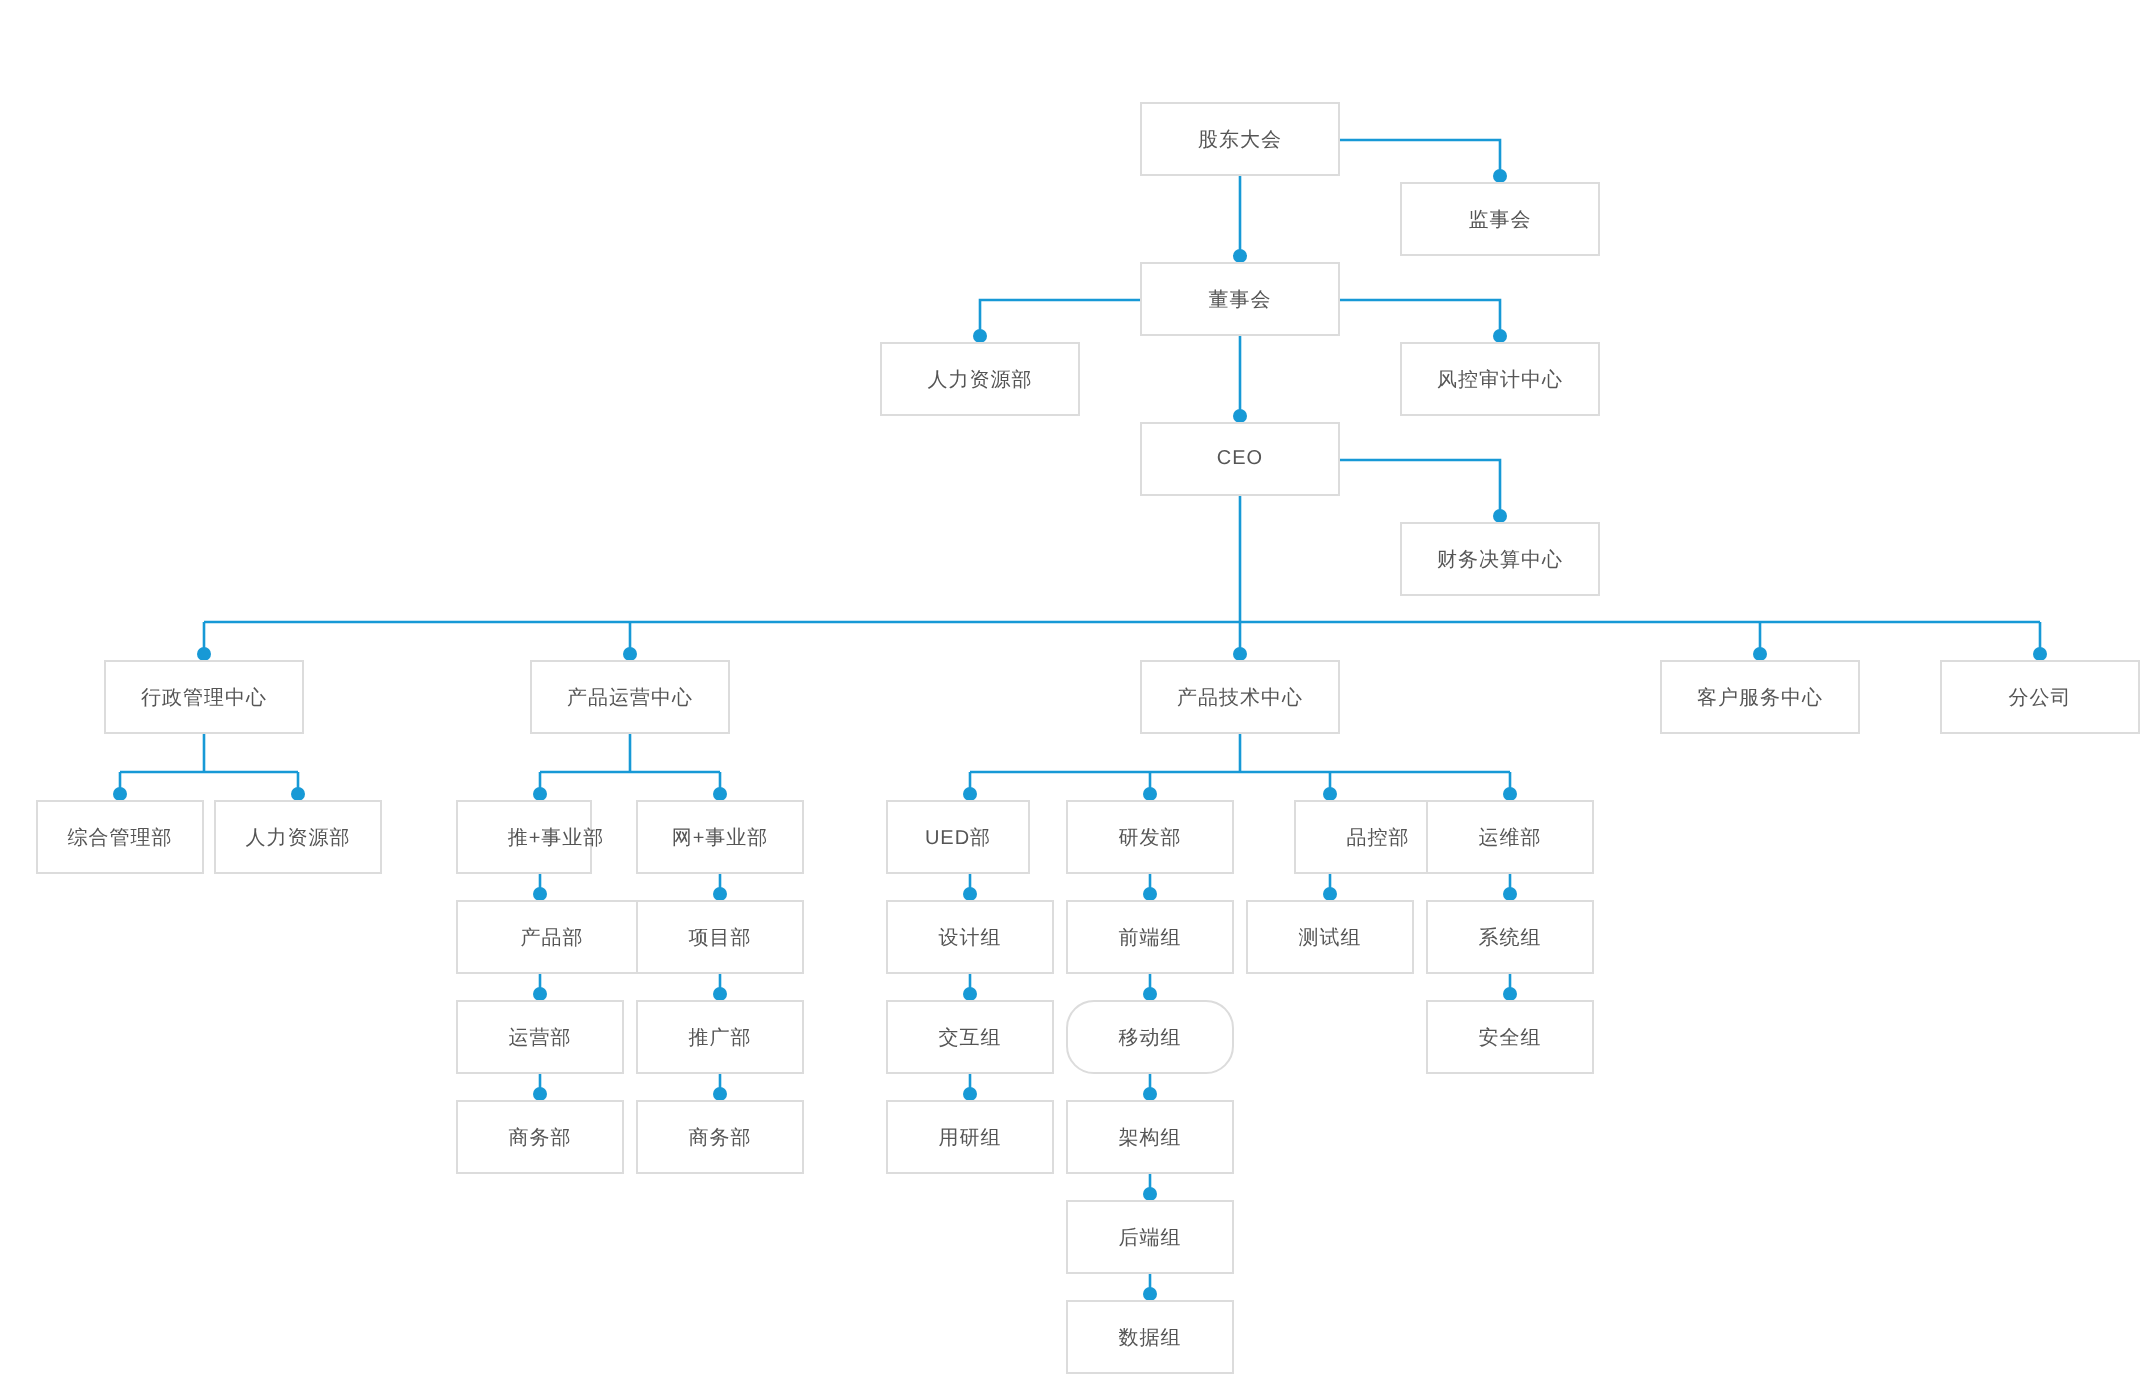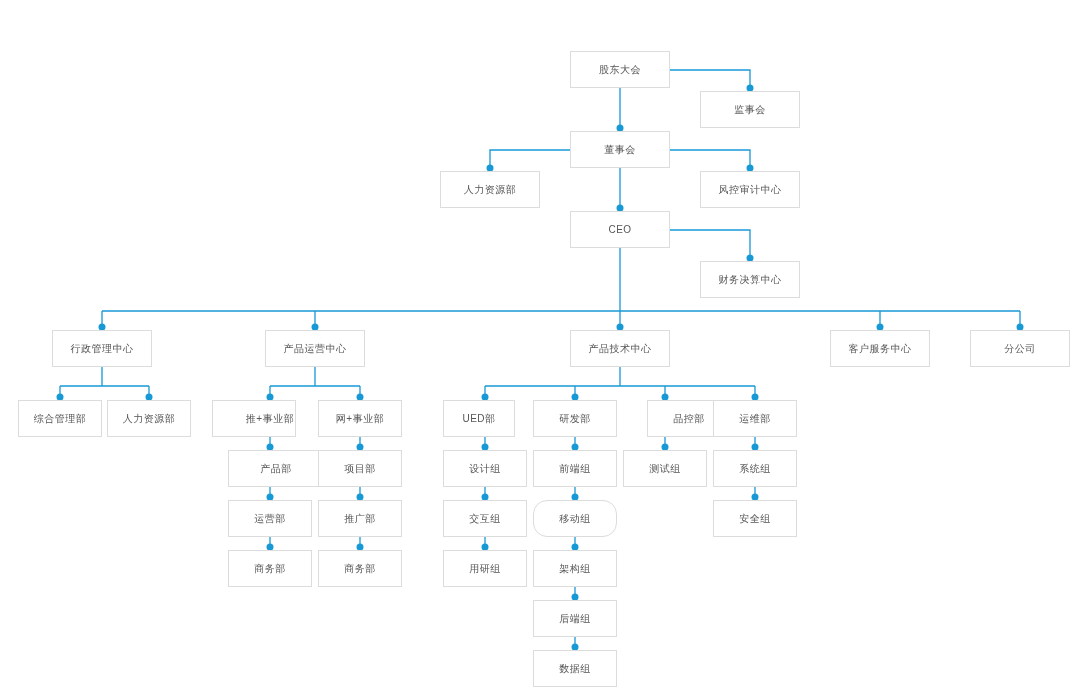--- a/index.html
+++ b/index.html
@@ -125,21 +125,21 @@
       <div class="node" style="left: 700px; top: 171px; width: 100px; height: 37px;">风控审计中心</div>
       <div class="node" style="left: 570px; top: 211px; width: 100px; height: 37px;">CEO</div>
       <div class="node" style="left: 700px; top: 261px; width: 100px; height: 37px;">财务决算中心</div>
       <div class="node" style="left: 52px; top: 330px; width: 100px; height: 37px;">行政管理中心</div>
       <div class="node" style="left: 265px; top: 330px; width: 100px; height: 37px;">产品运营中心</div>
       <div class="node" style="left: 570px; top: 330px; width: 100px; height: 37px;">产品技术中心</div>
       <div class="node" style="left: 830px; top: 330px; width: 100px; height: 37px;">客户服务中心</div>
       <div class="node" style="left: 970px; top: 330px; width: 100px; height: 37px;">分公司</div>
       <div class="node" style="left: 18px; top: 400px; width: 84px; height: 37px;">综合管理部</div>
       <div class="node" style="left: 107px; top: 400px; width: 84px; height: 37px;">人力资源部</div>
-      <div class="node" style="left: 212px; top: 400px; width: 84px; height: 37px; padding-left: 32px;">推+事业部</div>
+      <div class="node" style="left: 228px; top: 400px; width: 68px; height: 37px; padding-left: 32px;">推+事业部</div>
       <div class="node" style="left: 318px; top: 400px; width: 84px; height: 37px;">网+事业部</div>
       <div class="node" style="left: 443px; top: 400px; width: 72px; height: 37px;">UED部</div>
       <div class="node" style="left: 533px; top: 400px; width: 84px; height: 37px;">研发部</div>
       <div class="node" style="left: 623px; top: 400px; width: 84px; height: 37px; margin-left: 24px;">品控部</div>
       <div class="node" style="left: 713px; top: 400px; width: 84px; height: 37px;">运维部</div>
       <div class="node" style="left: 228px; top: 450px; width: 96px; height: 37px;">产品部</div>
       <div class="node" style="left: 228px; top: 500px; width: 84px; height: 37px;">运营部</div>
       <div class="node" style="left: 228px; top: 550px; width: 84px; height: 37px;">商务部</div>
       <div class="node" style="left: 318px; top: 450px; width: 84px; height: 37px;">项目部</div>
       <div class="node" style="left: 318px; top: 500px; width: 84px; height: 37px;">推广部</div>

